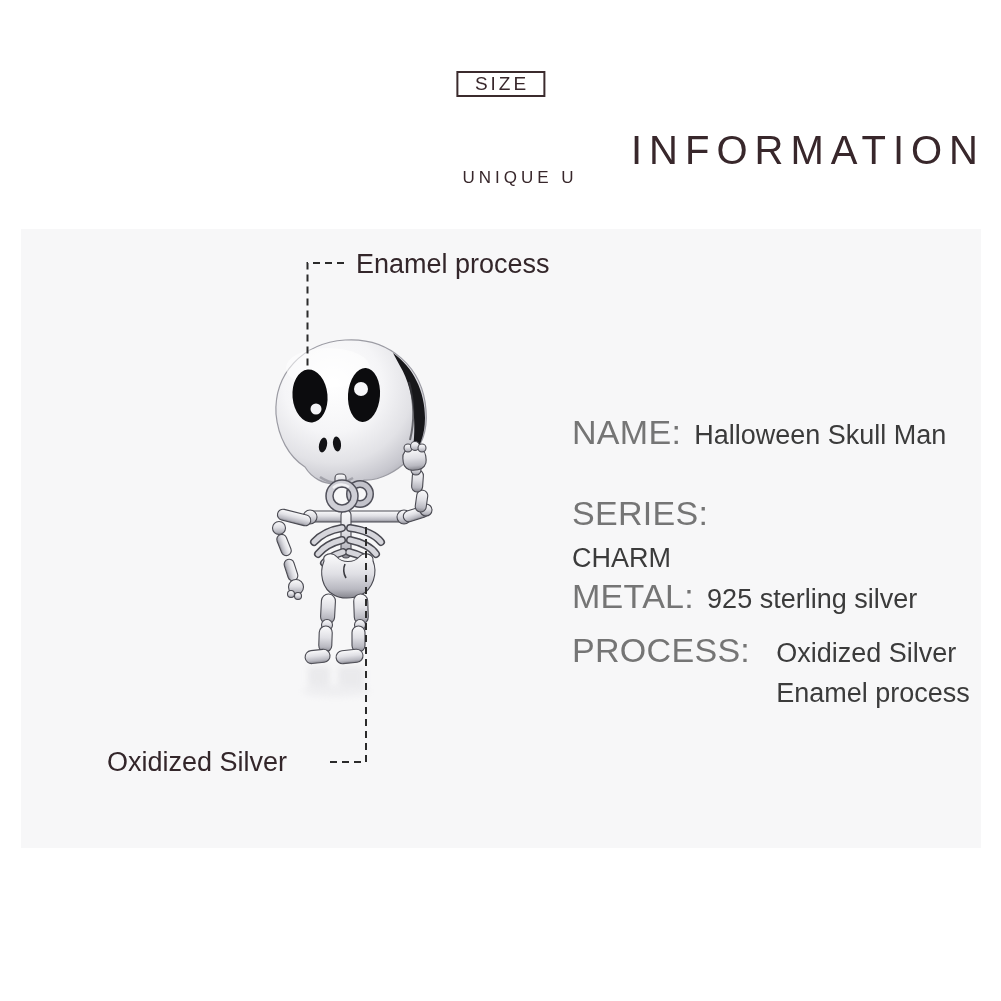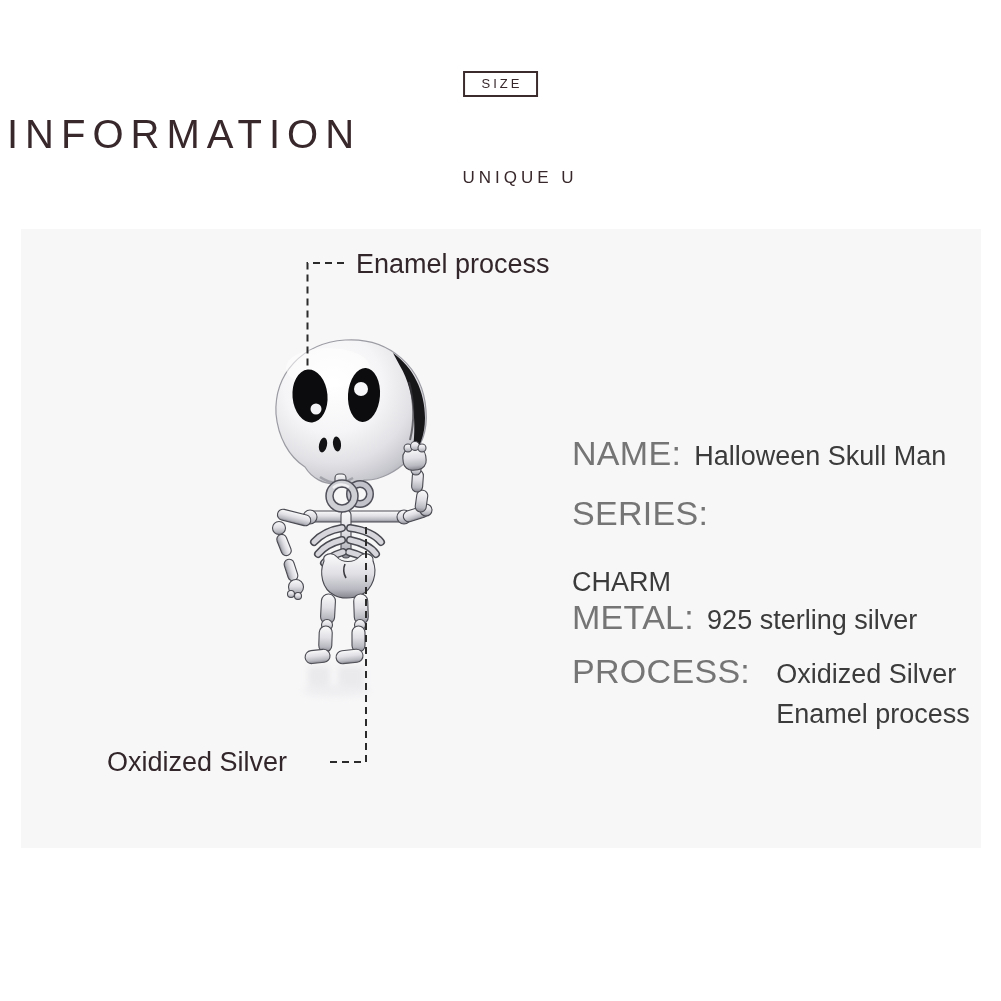--- a/index.html
+++ b/index.html
@@ -4,25 +4,25 @@
 <style>
   html,body{margin:0;padding:0;background:#ffffff;}
   .page{
     position:relative;width:1001px;height:1001px;background:#ffffff;
     font-family:"Liberation Sans","DejaVu Sans",sans-serif;overflow:hidden;
   }
   
   .size-badge{
     position:absolute;top:71px;left:50%;transform:translateX(-50%);
     border:2px solid #3b2b2d;color:#38272b;
-    font-size:13px;letter-spacing:3px;line-height:22px;
+    font-size:19px;letter-spacing:3px;line-height:22px;
     padding:0 14px 0 17px;height:22px;
   }
   .title{
-    position:absolute;top:112px;left:0;right:0;margin:0;text-align:left;
+    position:absolute;top:112px;left:0;right:0;margin:16px;text-align:right;
     font-size:40px;font-weight:400;letter-spacing:7px;text-indent:7px;color:#38272b;
   }
   .subtitle{
     position:absolute;top:168px;left:0;right:0;text-align:center;
     font-size:17px;letter-spacing:4px;text-indent:4px;color:#38272b;padding-left:35px;
   }
   
   .panel{
     position:absolute;left:21px;top:229px;width:960px;height:619px;
     background:#f7f7f8;
@@ -33,21 +33,21 @@
   .callout-lines{position:absolute;left:0;top:0;width:1001px;height:1001px;pointer-events:none;}
   
   .callout{position:absolute;font-size:27px;color:#33262a;line-height:30px;white-space:nowrap;}
   .callout.enamel{left:356px;top:249px;}
   .callout.oxidized{left:107px;top:747px;}
   
   .spec-row{position:absolute;left:572px;display:flex;gap:13px;align-items:baseline;white-space:nowrap;}
   .spec-row.r0{top:416px;} .spec-row.r1{top:497px;flex-direction:column;} .spec-row.r2{top:524px;}
   .spec-row.r3{top:580px;} .spec-row.r4{top:634px;gap:26px;}
   .spec-label{font-size:34px;font-weight:300;color:#757575;letter-spacing:.3px;line-height:32px;}
-  .spec-value{font-size:27px;color:#3b3b3b;line-height:32px;margin-top:24px;}
+  .spec-value{font-size:27px;color:#3b3b3b;line-height:32px;}
   .spec-value span{display:block;line-height:32px;}
   .spec-value span + span{margin-top:8px;}
 </style>
 </head>
 <body>
 
 <div class="page">
 
   <div class="size-badge">
     <span>SIZE</span>

